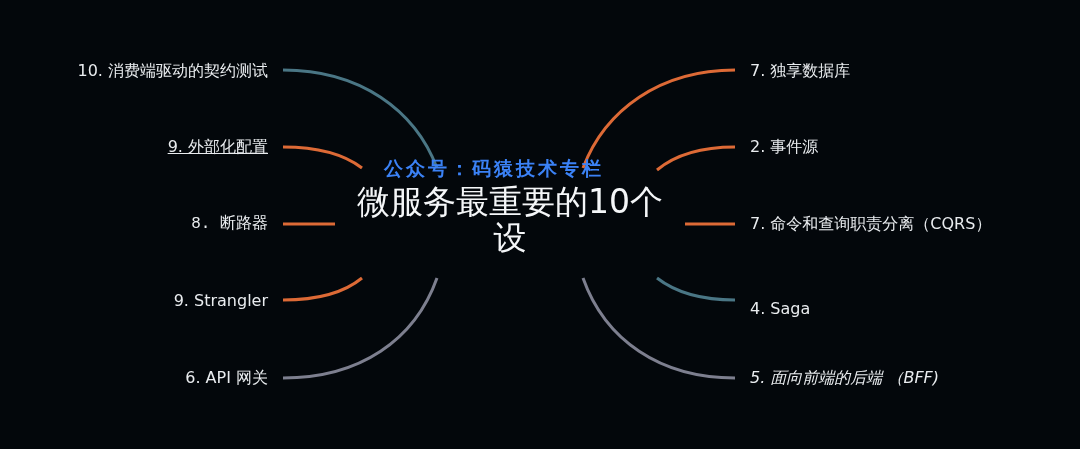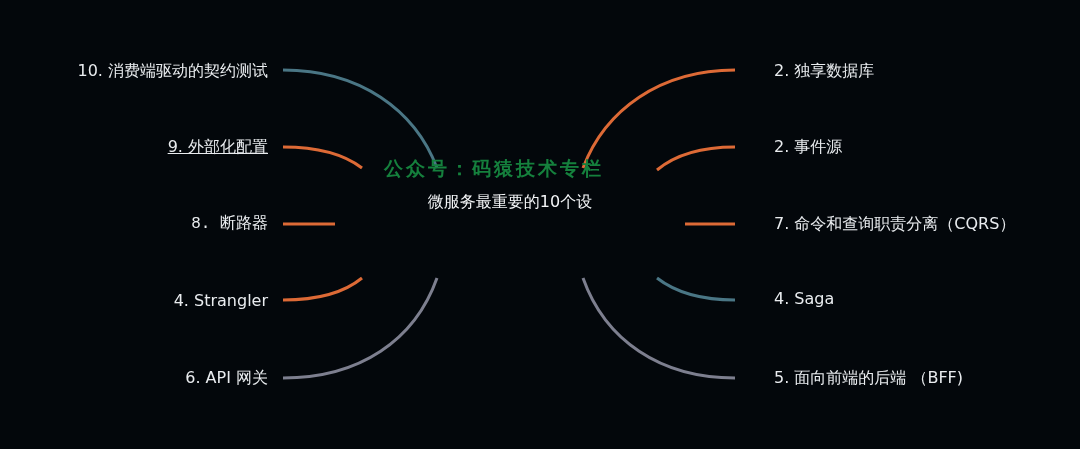--- a/index.html
+++ b/index.html
@@ -9,43 +9,42 @@
       position: relative; overflow: hidden;
       font-family: "DejaVu Sans", "Liberation Sans", sans-serif;
     }
     svg.links { position: absolute; left: 0; top: 0; }
     .node {
       position: absolute;
       color: #e9ecef;
       font-size: 16px;
       line-height: 20px;
       white-space: nowrap;
-      margin-left: 24px;
     }
     .node.left { text-align: right; right: calc(1080px - 268px); }
     .node.right { left: 750px; }
     .watermark {
       position: absolute;
       left: 384px; top: 156px;
       width: 245px;
-      color: #15803d;
+      color: #3b82f6;
       font-family: "DejaVu Serif", "Liberation Serif", serif;
       font-size: 19px;
       letter-spacing: 3px;
       font-weight: bold;
       line-height: 24px;
       white-space: nowrap;
     }
     .center-title {
       position: absolute;
       left: 355px; top: 184px;
       width: 310px;
       text-align: center;
       color: #f4f6f8;
-      font-size: 16px;
+      font-size: 33px;
       line-height: 36px;
     }
   </style>
 </head>
 <body>
 
 <svg class="links" width="1080" height="449" viewBox="0 0 1080 449">
 
   <path d="M283,70 C360,70 415,110 437,168" fill="none" stroke="#4a7685" stroke-width="3"></path>
   <path d="M283,147 C320,147 345,155 362,168" fill="none" stroke="#dd6a36" stroke-width="3"></path>
@@ -56,26 +55,26 @@
   <path d="M735,70 C660,70 605,110 583,168" fill="none" stroke="#dd6a36" stroke-width="3"></path>
   <path d="M735,147 C700,147 675,155 657,170" fill="none" stroke="#dd6a36" stroke-width="3"></path>
   <path d="M685,224 L735,224" fill="none" stroke="#dd6a36" stroke-width="3"></path>
   <path d="M735,300 C700,300 675,292 657,278" fill="none" stroke="#4a7685" stroke-width="3"></path>
   <path d="M735,378 C660,378 605,340 583,278" fill="none" stroke="#7d7f8f" stroke-width="3"></path>
 </svg>
 
 <div class="node left" style="top:61px;">10. 消费端驱动的契约测试</div>
 <div class="node left" style="top:137px;text-decoration:underline;">9. 外部化配置</div>
 <div class="node left" style="top:214px;font-family:Liberation Mono, monospace;">8. 断路器</div>
-<div class="node left" style="top:291px;">4. Strangler</div>
+<div class="node left" style="top:291px;">9. Strangler</div>
 <div class="node left" style="top:368px;">6. API 网关</div>
 
-<div class="node right" style="top:61px;">2. 独享数据库</div>
+<div class="node right" style="top:61px;">7. 独享数据库</div>
 <div class="node right" style="top:137px;text-align:center;">2. 事件源</div>
 <div class="node right" style="top:214px;">7. 命令和查询职责分离（CQRS）</div>
-<div class="node right" style="top:289px;text-align:right;">4. Saga</div>
-<div class="node right" style="top:368px;">5. 面向前端的后端 （BFF)</div>
+<div class="node right" style="top:299px;text-align:right;">4. Saga</div>
+<div class="node right" style="top:368px;font-style:italic;">5. 面向前端的后端 （BFF)</div>
 
 <div class="watermark">公众号：码猿技术专栏</div>
 
 <div class="center-title">
   <div>微服务最重要的10个设</div>
 </div>
 
 </body></html>

